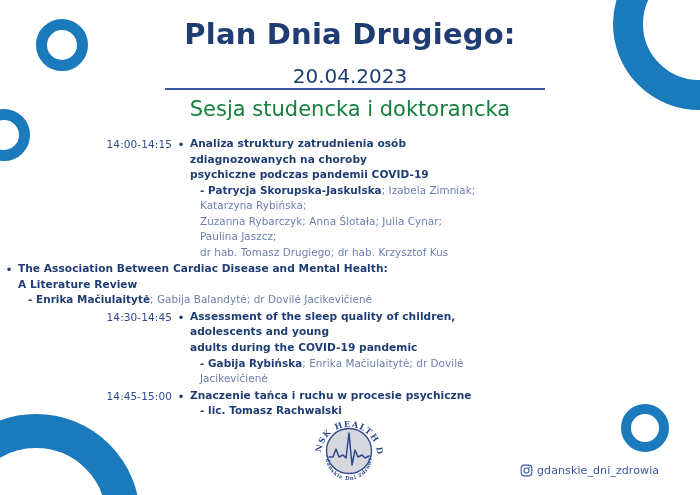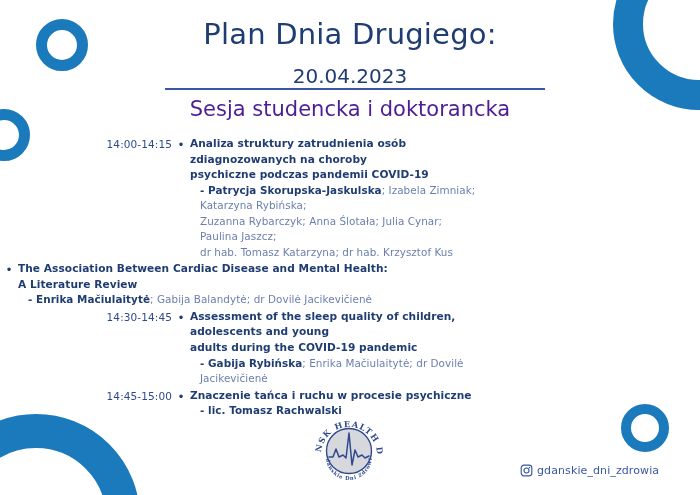--- a/index.html
+++ b/index.html
@@ -17,33 +17,33 @@
 
   .ring-tl{left:36px;top:19px;width:30px;height:30px;border-width:11px;}
   .ring-left-edge{left:-22px;top:109px;width:30px;height:30px;border-width:11px;}
   .ring-tr{left:613px;top:-62px;width:112px;height:112px;border-width:30px;}
   .ring-bl{left:-68px;top:414px;width:140px;height:140px;border-width:34px;}
   .ring-r{left:621px;top:404px;width:28px;height:28px;border-width:10px;}
 
   
   .header{position:absolute;left:0;right:0;top:18px;text-align:center;}
   .title{
-    font-size:29px;font-weight:normal;color:#1f3d73;
+    font-size:29px;font-weight:bold;color:#1f3d73;
     letter-spacing:.2px;line-height:1.12;
   }
   .subtitle-date{
     font-size:20px;color:#1f3d73;margin-top:15px;line-height:1.15;
   }
   .divider{
     position:absolute;left:165px;top:88px;width:380px;height:0;
     border-top:2px solid #3a56a5;
   }
   .section-title{
     position:absolute;left:0;right:0;top:97px;text-align:center;
-    font-size:21px;color:#4c1d95;line-height:1.2;
+    font-size:21px;color:#15803d;line-height:1.2;
   }
 
   
   .schedule{position:absolute;left:0;top:136px;width:588px;}
   .row{display:flex;align-items:flex-start;margin-bottom:1px;}
   .time{
     width:172px;flex:0 0 172px;text-align:right;
     font-size:10.5px;color:#2e4a8c;padding-top:1px;
     line-height:1.45;letter-spacing:.1px;
   }
@@ -96,21 +96,21 @@
   <div class="schedule">
 
     <div class="row">
       <div class="time">14:00-14:15</div>
       <div class="bullet">•</div>
       <div class="entry">
         <div class="entry-title">Analiza struktury zatrudnienia osób zdiagnozowanych na choroby</div>
         <div class="entry-title">psychiczne podczas pandemii COVID-19</div>
         <div class="entry-people"><b>- Patrycja Skorupska-Jaskulska</b><span>; Izabela Zimniak; Katarzyna Rybińska;</span></div>
         <div class="entry-people">Zuzanna Rybarczyk; Anna Ślotała; Julia Cynar; Paulina Jaszcz;</div>
-        <div class="entry-people">dr hab. Tomasz Katarzyna; dr hab. Krzysztof Kus</div>
+        <div class="entry-people">dr hab. Tomasz Drugiego; dr hab. Krzysztof Kus</div>
       </div>
     </div>
 
     <div class="row">
       <div class="bullet">•</div>
       <div class="entry">
         <div class="entry-title">The Association Between Cardiac Disease and Mental Health:</div>
         <div class="entry-title">A Literature Review</div>
         <div class="entry-people"><b>- Enrika Mačiulaitytė</b><span>; Gabija Balandytė; dr Dovilė Jacikevičienė</span></div>
       </div>

